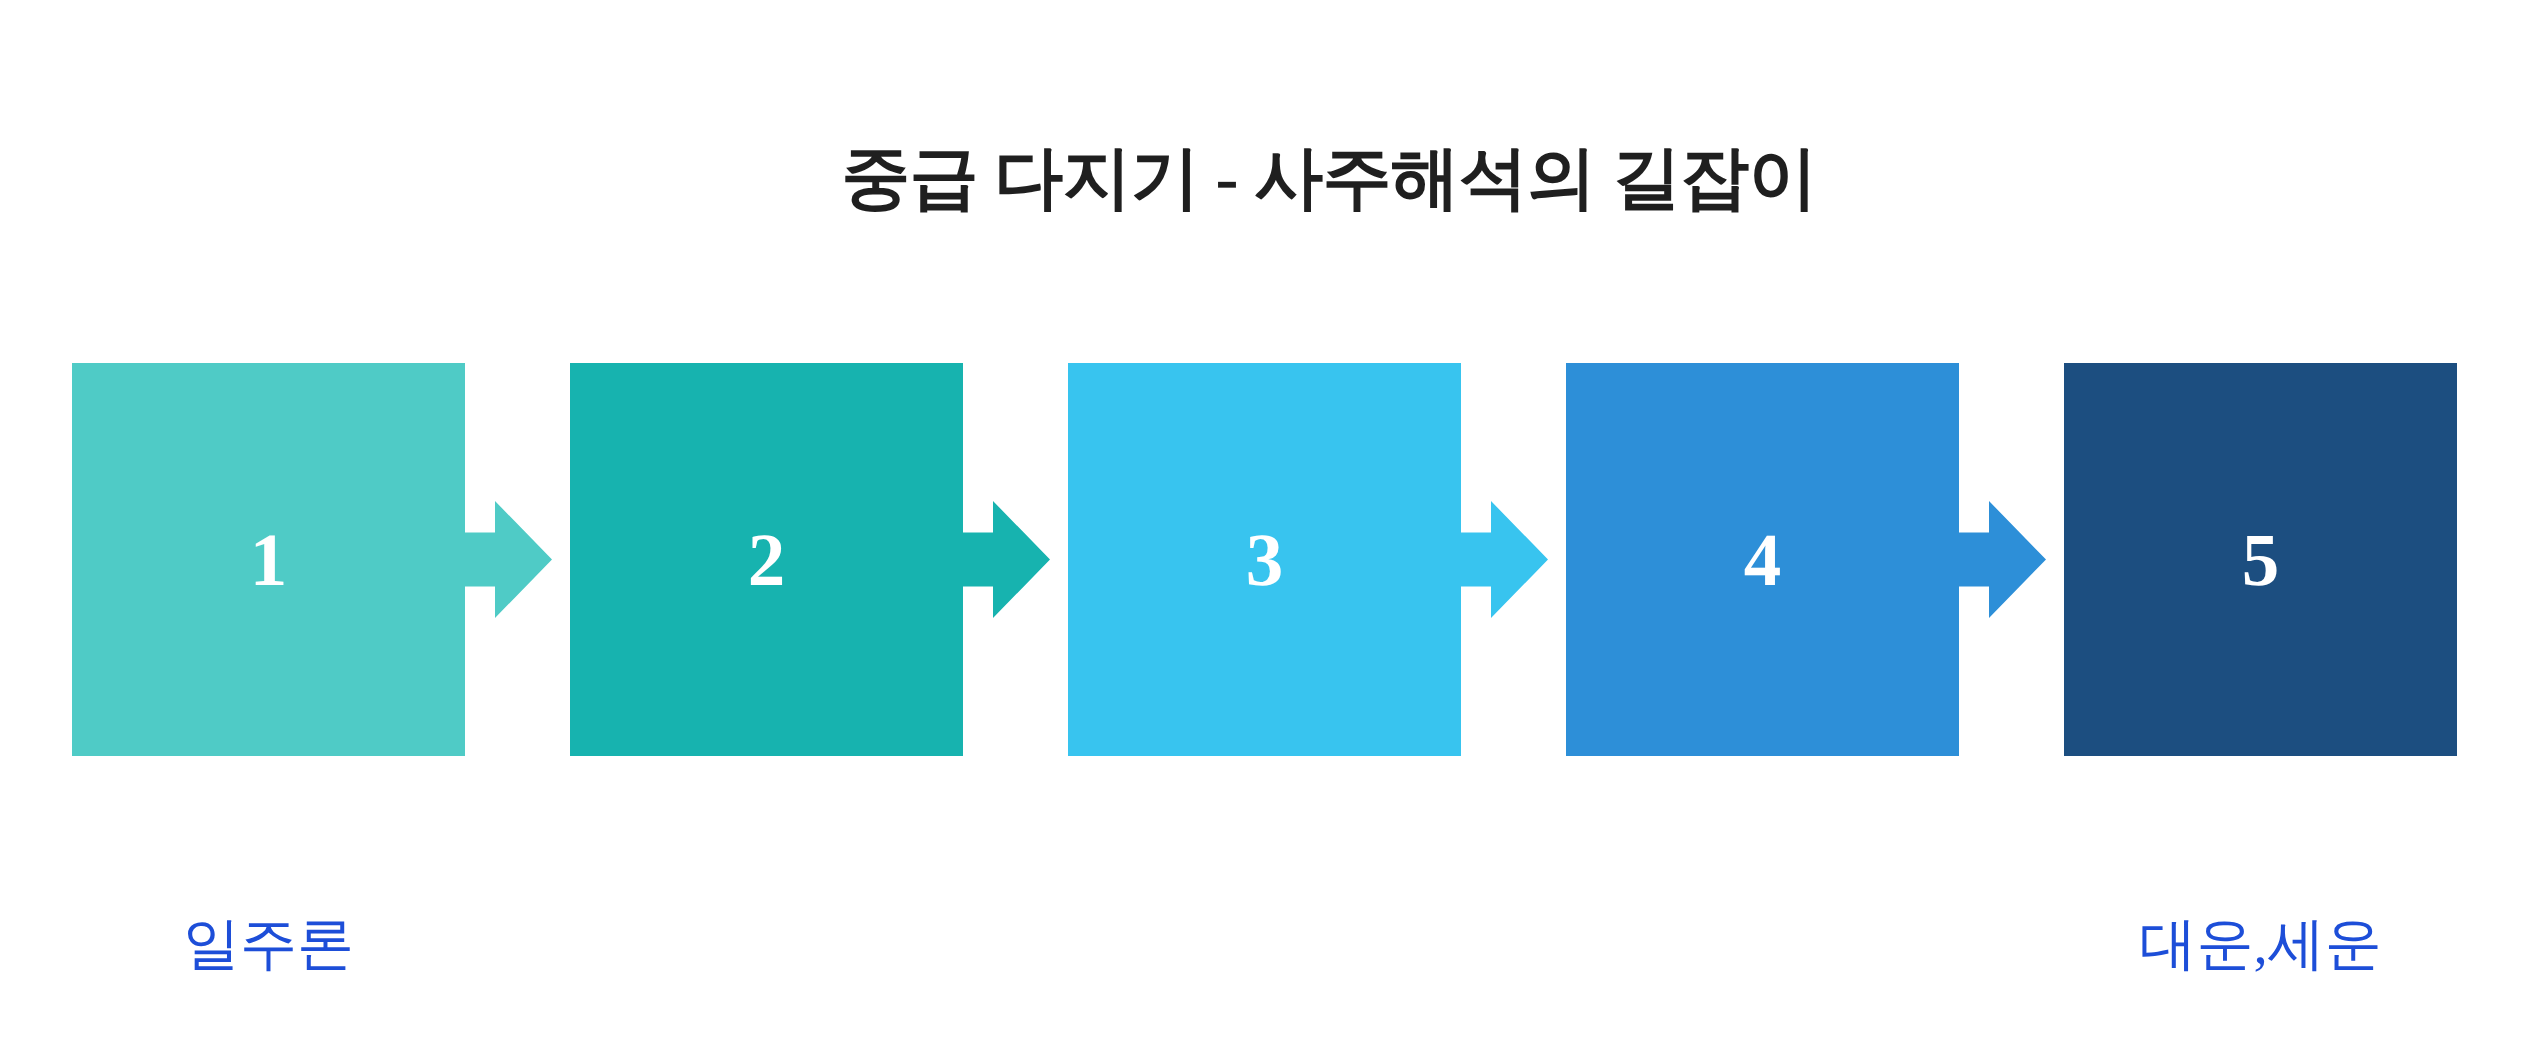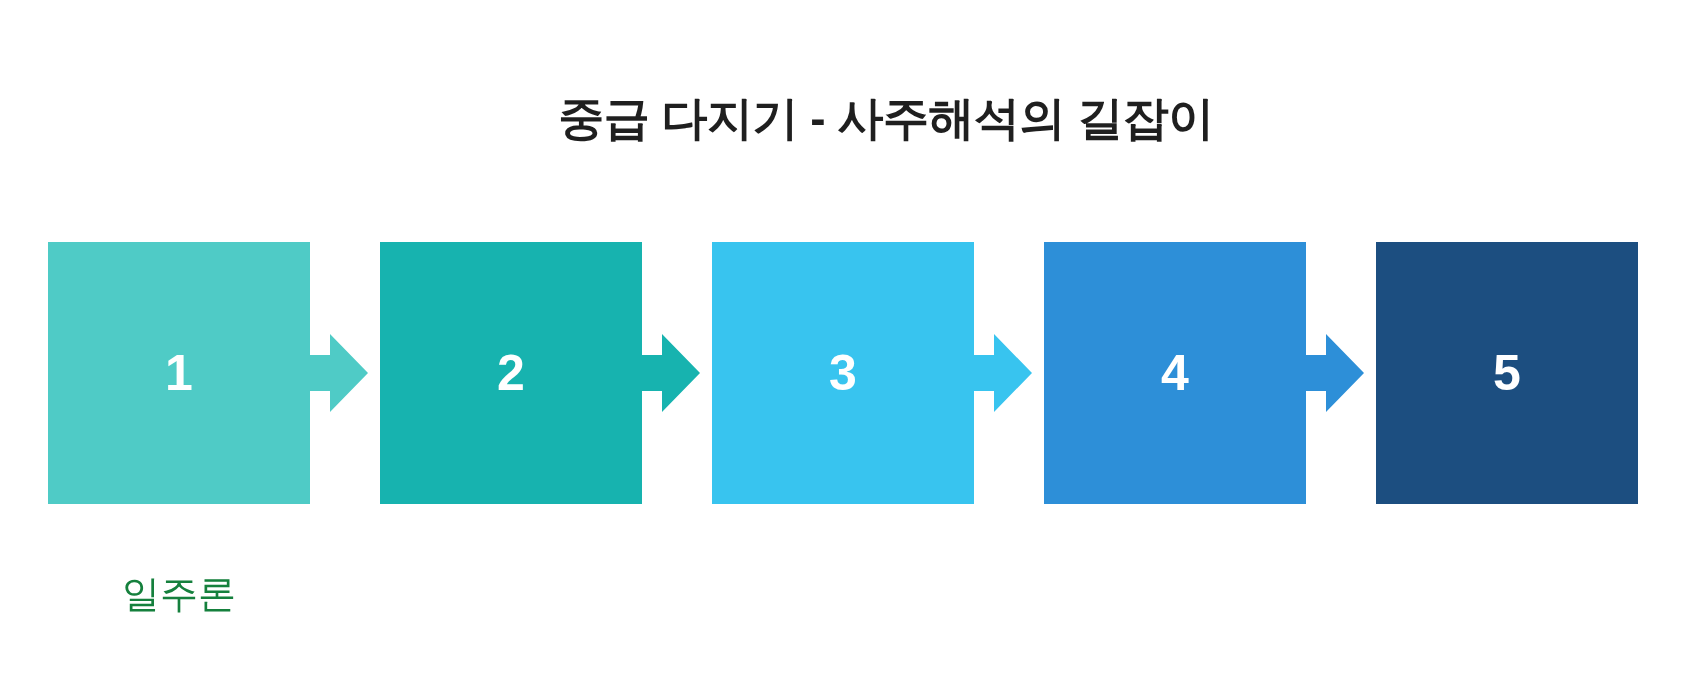--- a/index.html
+++ b/index.html
@@ -7,20 +7,21 @@
     padding: 0;
     background: #ffffff;
     font-family: "Liberation Sans", "DejaVu Sans", sans-serif;
   }
   .canvas {
     position: relative;
     width: 1696px;
     height: 694px;
     background: #ffffff;
     overflow: hidden;
+    font-family: Liberation Serif, serif;
   }
   .title {
     position: absolute;
     top: 88px;
     left: 0;
     width: 100%;
     text-align: center;
     transform: translateX(38px);
     font-size: 46px;
     font-weight: 700;
@@ -48,25 +49,25 @@
     align-items: center;
     justify-content: center;
   }
   .num {
     font-size: 50px;
     font-weight: 700;
     color: #ffffff;
     line-height: 1;
   }
   .lbl {
-    margin-top: 68px;
+    margin-top: 104px;
     text-align: center;
     font-size: 38px;
     font-weight: 400;
-    color: #15803d;
+    color: #1d4ed8;
     line-height: 1.2;
     white-space: nowrap;
   }
   .gap {
     width: 70px;
     height: 262px;
     display: flex;
     align-items: center;
     justify-content: flex-start;
     flex: none;
@@ -130,16 +131,17 @@
     <div class="gap">
       <svg class="arrow-svg" width="58" height="78" viewBox="0 0 58 78">
         <polygon points="0,21 20,21 20,0 58,39 20,78 20,57 0,57" fill="#2D8FD8"></polygon>
       </svg>
     </div>
 
     <div class="step">
       <div class="sq" style="background-color: rgb(28, 78, 128);">
         <span class="num">5</span>
       </div>
+      <div class="lbl">대운,세운</div>
     </div>
 
   </div>
 </div>
 
 </body></html>

